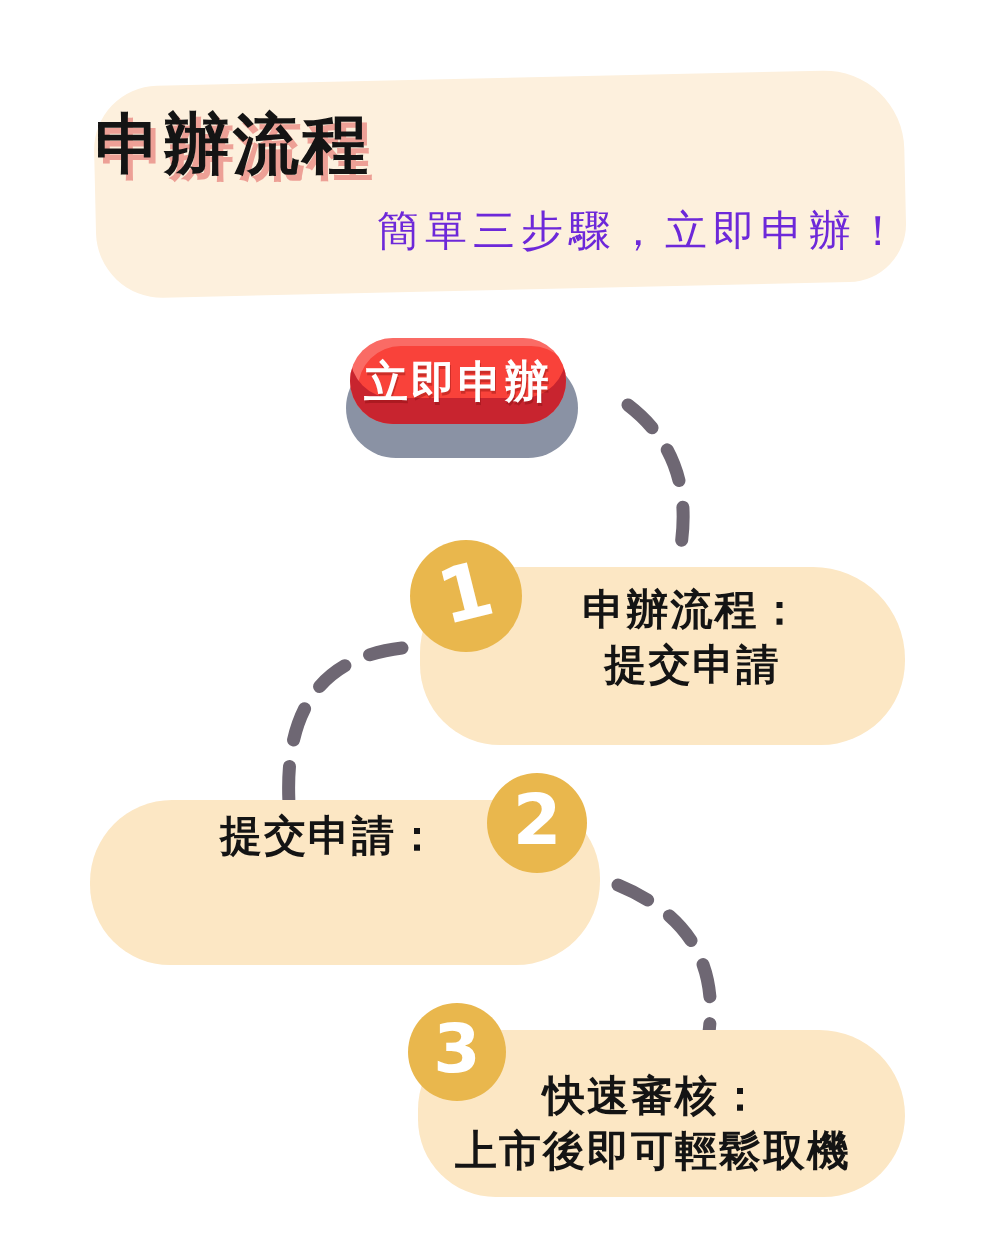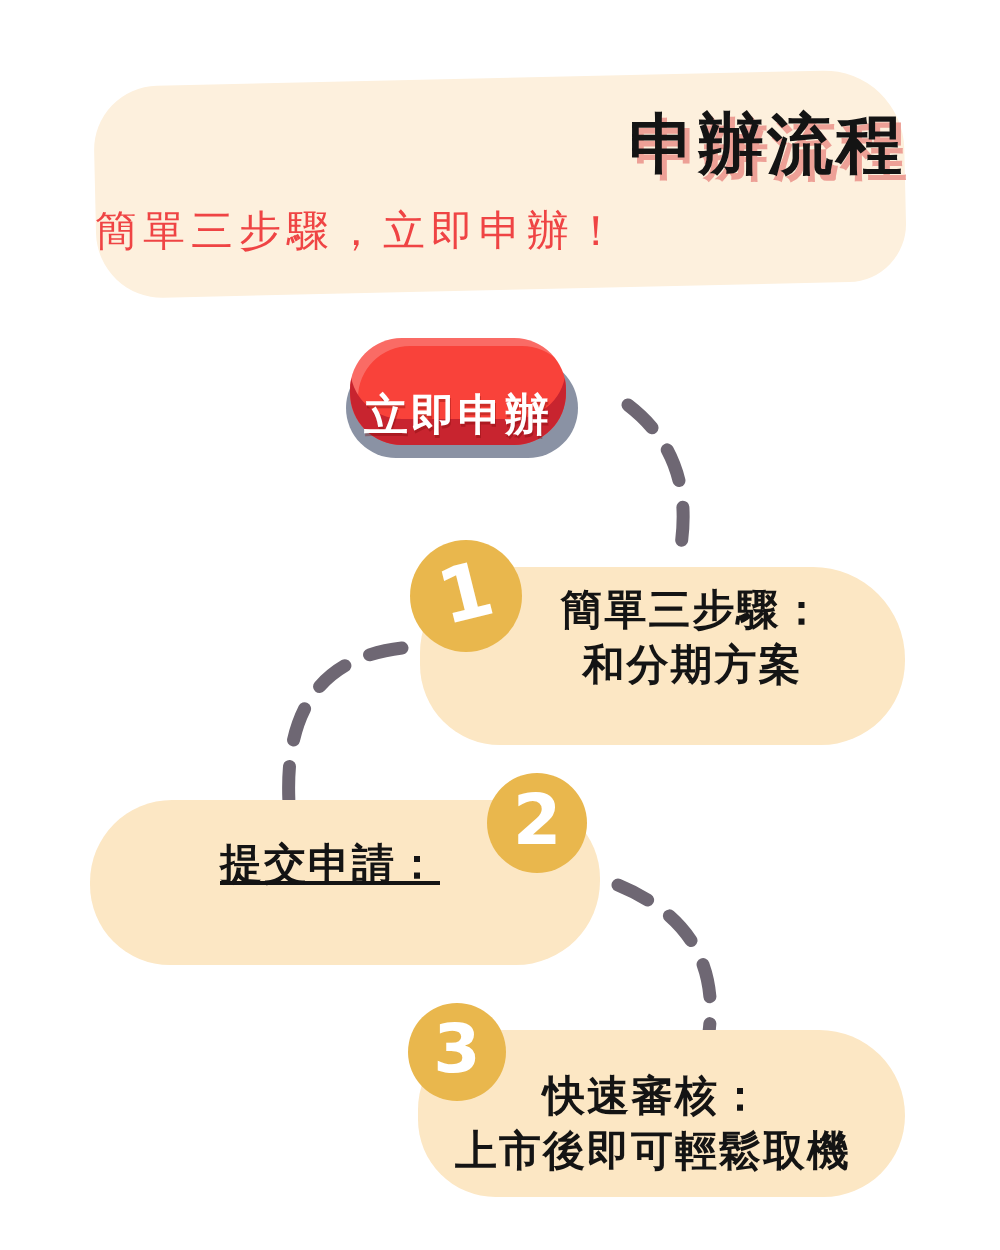--- a/index.html
+++ b/index.html
@@ -13,39 +13,39 @@
     fill:none;stroke:#6E6773;stroke-width:13;
     stroke-linecap:round;stroke-dasharray:33 27;
   }
   
   .header-card{
     position:absolute;left:95px;top:78px;width:810px;height:212px;
     background:#FDF0DD;border-radius:64px 80px 58px 66px;
     transform:rotate(-1.3deg);
   }
   .title{
-    position:absolute;left:95px;top:100px;width:810px;text-align:right;
+    position:absolute;left:95px;top:100px;width:810px;text-align:left;
     font-size:66px;font-weight:800;color:#141414;letter-spacing:3px;
     text-shadow:5px 6px 0 #EDA096;
   }
   .subtitle{
-    position:absolute;left:95px;top:203px;width:810px;text-align:left;
-    font-size:42px;font-weight:400;color:#ef4444;letter-spacing:6px;
+    position:absolute;left:95px;top:203px;width:810px;text-align:right;
+    font-size:42px;font-weight:400;color:#6d28d9;letter-spacing:6px;
   }
   
   .btn-wrap{position:absolute;left:344px;top:338px;width:236px;height:120px;cursor:pointer;}
   .btn-base{
     position:absolute;left:2px;top:20px;width:232px;height:100px;
     border-radius:52px;background:#8A92A4;
   }
   .btn-face{
-    position:absolute;left:6px;top:0;width:216px;height:107px;
+    position:absolute;left:6px;top:0;width:216px;height:86px;
     border-radius:52px;background:#F9423A;
     box-shadow:inset 0 -26px 0 #C8242F, inset 8px 8px 0 rgba(255,255,255,0.22);
-    display:flex;align-items:flex-end;justify-content:center;
+    display:flex;align-items:flex-start;justify-content:center;
   }
   .btn-label{
     margin-top:15px;font-size:44px;font-weight:800;color:#ffffff;
     letter-spacing:3px;text-shadow:1px 3px 0 rgba(120,10,10,0.35);
   }
   
   .card{position:absolute;background:#FCE7C4;}
   .card1{left:420px;top:567px;width:485px;height:178px;border-radius:86px 92px 84px 80px;}
   .card2{left:90px;top:800px;width:510px;height:165px;border-radius:82px 78px 84px 80px;}
   .card3{left:418px;top:1030px;width:487px;height:167px;border-radius:80px 86px 82px 78px;}
@@ -58,21 +58,21 @@
   .badge2{left:487px;top:773px;width:100px;height:100px;}
   .badge3{left:408px;top:1003px;width:98px;height:98px;}
   .num{color:#ffffff;font-weight:800;line-height:1;padding-bottom:6px;}
   .num1{font-size:76px;transform:rotate(-14deg);}
   .num2{font-size:70px;}
   .num3{font-size:68px;}
   
   .step-text{position:absolute;text-align:center;color:#141414;font-weight:800;}
   .step-text div{line-height:55px;font-size:42px;letter-spacing:2px;}
   .text1{left:480px;top:582px;width:425px;}
-  .text2{left:100px;top:836px;width:460px;text-decoration:underline;}
+  .text2{left:100px;top:808px;width:460px;}
   .text3{left:423px;top:1068px;width:460px;}
 </style>
 </head>
 <body>
 
 <div class="canvas">
 
   <svg class="connectors" viewBox="0 0 1000 1250">
     <path class="dash" d="M 628 405 Q 700 460 678 562"></path>
     <path class="dash" d="M 402 648 Q 282 662 289 803"></path>
@@ -88,22 +88,22 @@
     <div class="btn-face">
       <span class="btn-label">立即申辦</span>
     </div>
   </div>
 
   <div class="card card1"></div>
   <div class="badge badge1">
     <span class="num num1">1</span>
   </div>
   <div class="step-text text1">
-    <div>簡單三步驟：</div>
-    <div>和分期方案</div>
+    <div>申辦流程：</div>
+    <div>提交申請</div>
   </div>
 
   <div class="card card2"></div>
   <div class="badge badge2">
     <span class="num num2">2</span>
   </div>
   <div class="step-text text2">
     <div>提交申請：</div>
   </div>
 

